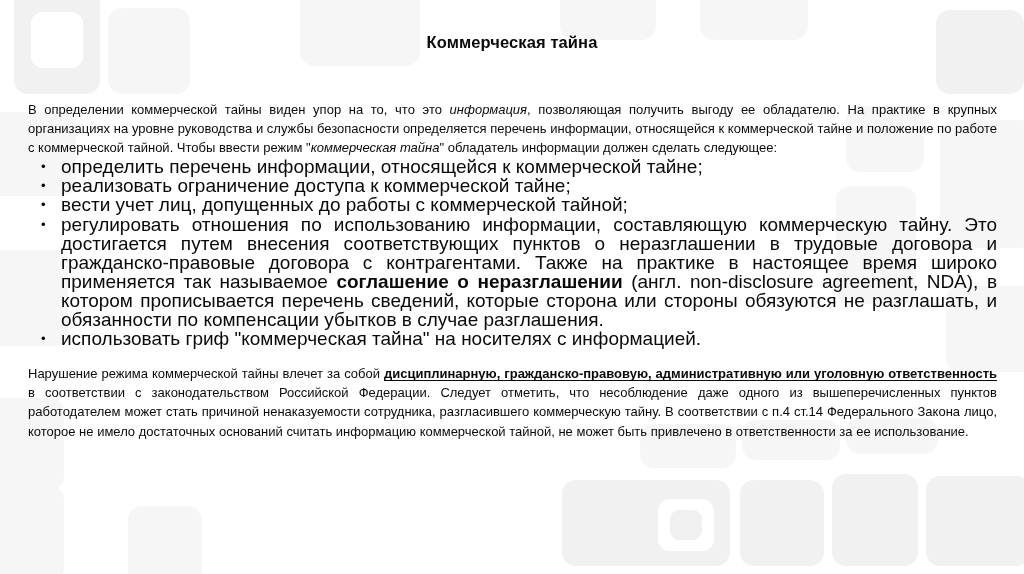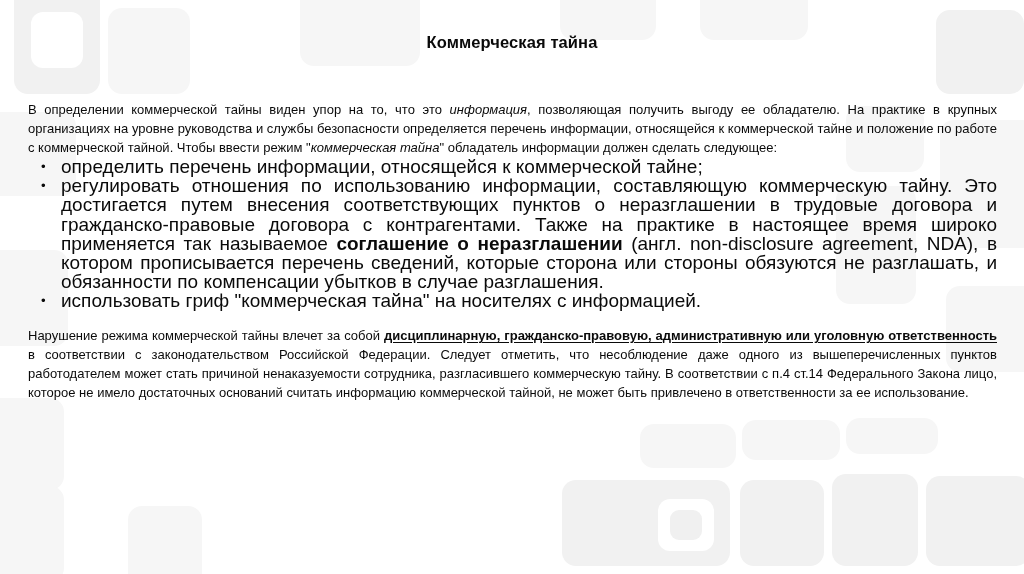--- a/index.html
+++ b/index.html
@@ -145,20 +145,22 @@
 <div id="page">
 
   <h1 id="doc-title">Коммерческая тайна</h1>
 
   <div class="content">
 
     <p class="para"><span>В определении коммерческой тайны виден упор на то, что это </span><i class="it">информация</i><span>, позволяющая получить выгоду ее обладателю. На практике в крупных организациях на уровне руководства и службы безопасности определяется перечень информации, относящейся к коммерческой тайне и положение по работе с коммерческой тайной. Чтобы ввести режим "</span><i class="it">коммерческая тайна</i><span>" обладатель информации должен сделать следующее:</span></p>
 
     <ul class="bullets">
       <li class="short"><span>определить перечень информации, относящейся к коммерческой тайне;</span></li>
+      <li class="short"><span>реализовать ограничение доступа к коммерческой тайне;</span></li>
+      <li class="short"><span>вести учет лиц, допущенных до работы с коммерческой тайной;</span></li>
       <li><span>регулировать отношения по использованию информации, составляющую коммерческую тайну. Это достигается путем внесения соответствующих пунктов о неразглашении в трудовые договора и гражданско-правовые договора с контрагентами. Также на практике в настоящее время широко применяется так называемое </span><b class="bd">соглашение о неразглашении</b><span> (англ. non-disclosure agreement, NDA), в котором прописывается перечень сведений, которые сторона или стороны обязуются не разглашать, и обязанности по компенсации убытков в случае разглашения.</span></li>
       <li class="short"><span>использовать гриф "коммерческая тайна" на носителях с информацией.</span></li>
     </ul>
 
     <p class="para second"><span>Нарушение режима коммерческой тайны влечет за собой </span><b class="bdu">дисциплинарную, гражданско-правовую, административную или уголовную ответственность</b><span> в соответствии с законодательством Российской Федерации. Следует отметить, что несоблюдение даже одного из вышеперечисленных пунктов работодателем может стать причиной ненаказуемости сотрудника, разгласившего коммерческую тайну. В соответствии с п.4 ст.14 Федерального Закона лицо, которое не имело достаточных оснований считать информацию коммерческой тайной, не может быть привлечено в ответственности за ее использование.</span></p>
 
   </div>
 </div>
 
 </body></html>

